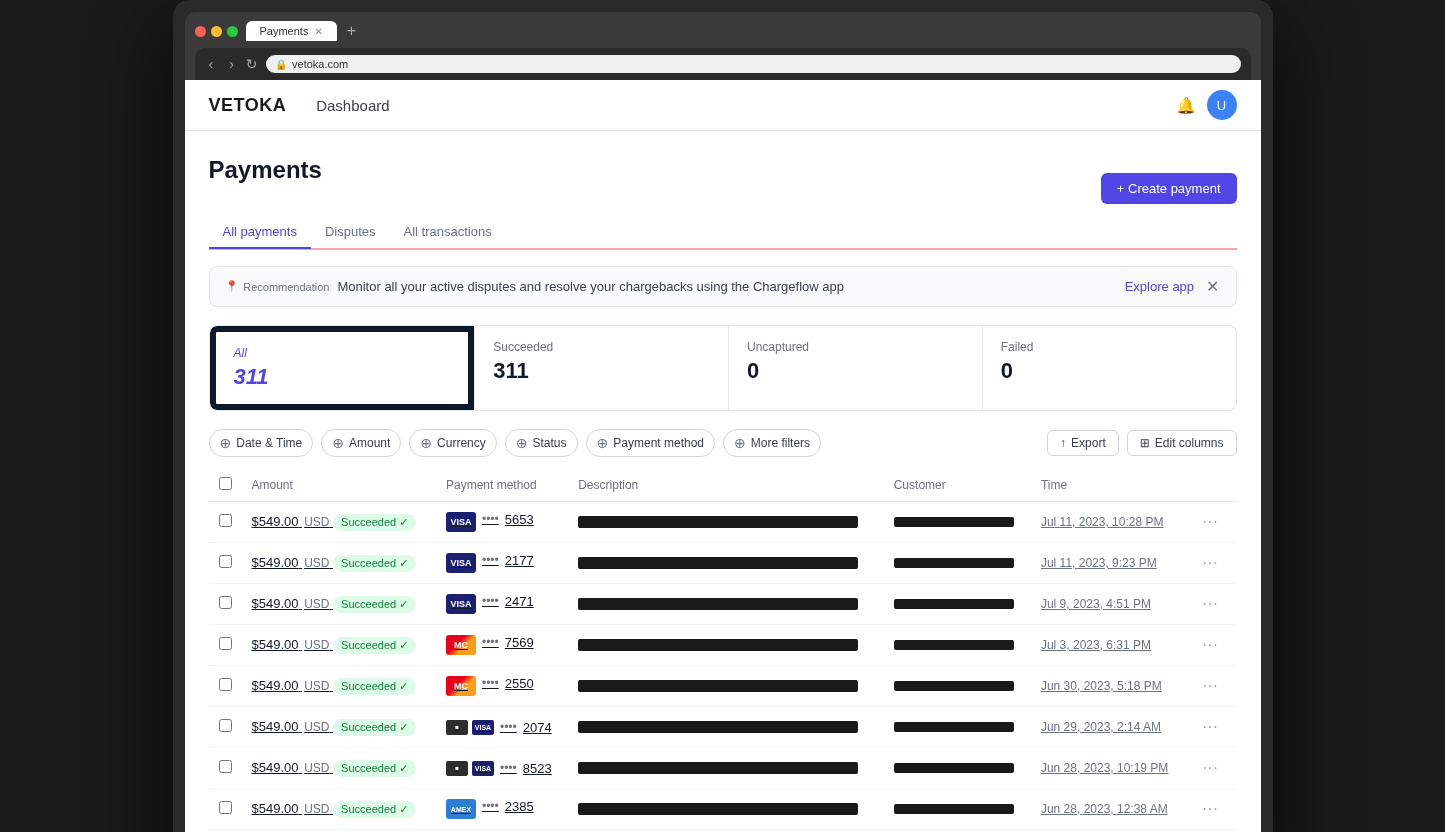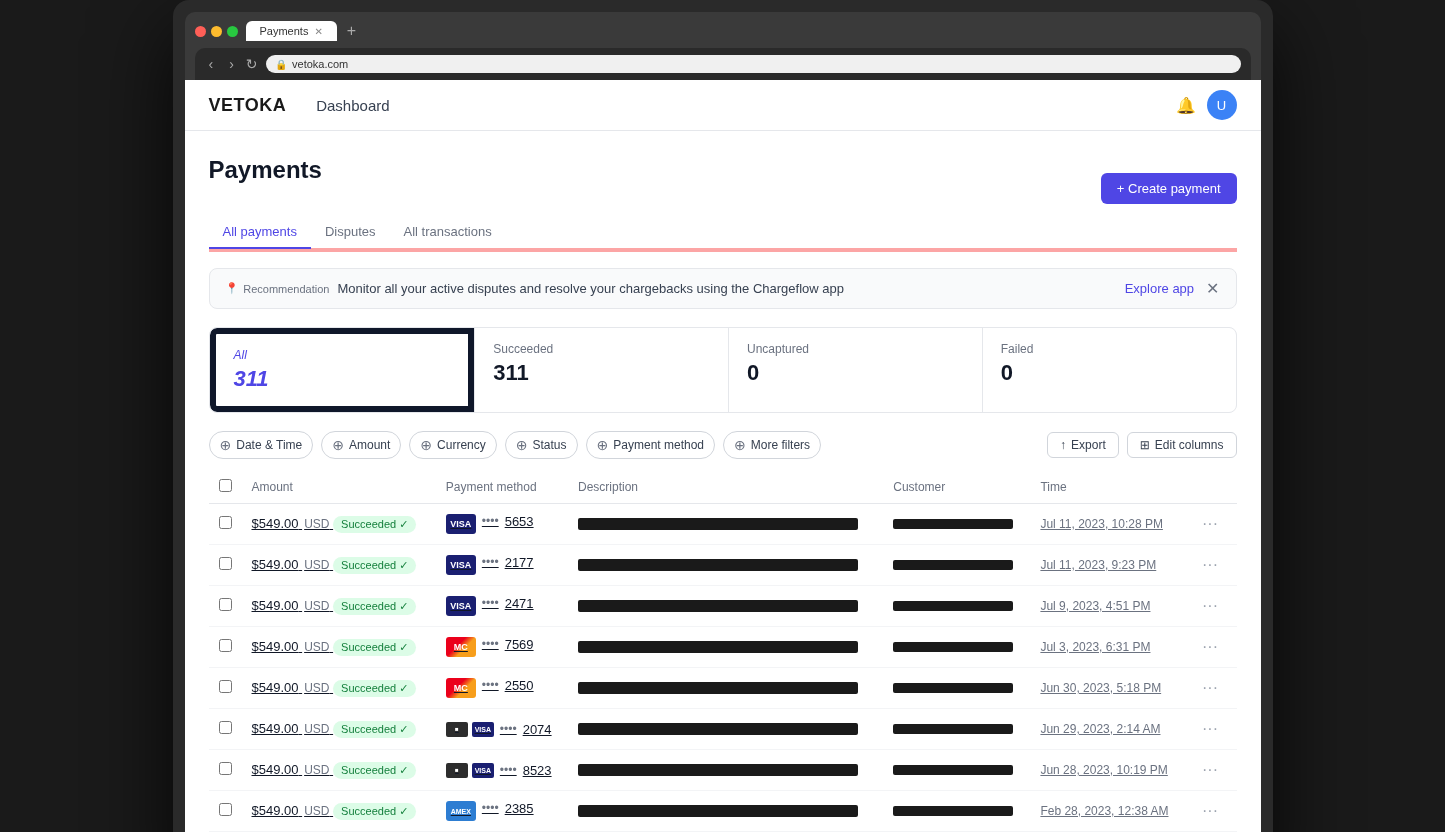--- a/index.html
+++ b/index.html
@@ -88,21 +88,21 @@
       color: #1a1a1a;
       letter-spacing: 0.5px;
     }
     .app-nav { display: flex; align-items: center; gap: 16px; }
     .nav-link { font-size: 15px; color: #374151; cursor: pointer; text-decoration: none; }
     .bell-icon { color: #6b7280; font-size: 16px; cursor: pointer; }
     .avatar { width: 30px; height: 30px; border-radius: 50%; background: #3b82f6; display: flex; align-items: center; justify-content: center; color: white; font-size: 13px; cursor: pointer; }
     
     .page-content { padding: 16px 24px; }
     .page-title { font-size: 24px; font-weight: 700; color: #111827; margin-bottom: 12px; }
-    .page-tabs { display: flex; gap: 0; border-bottom: 4px solid #fca5a5; margin-bottom: 16px; }
+    .page-tabs { display: flex; gap: 0; border-bottom: 2px solid #fca5a5; margin-bottom: 16px; }
     .page-tab {
       padding: 8px 14px;
       font-size: 13px;
       color: #6b7280;
       cursor: pointer;
       border-bottom: 2px solid transparent;
       margin-bottom: -1px;
     }
     .page-tab.active { color: #4f46e5; border-bottom-color: #4f46e5; font-weight: 500; }
     .create-payment-btn {
@@ -516,21 +516,21 @@
                     <span class="dots">••••</span> 
                     <span>2385</span>
                   </div>
                 </td>
                 <td>
                   <div class="desc-bar"></div>
                 </td>
                 <td class="customer-col">
                   <div class="desc-bar" style="width:120px; height:10px;"></div>
                 </td>
-                <td class="date-col">Feb 28, 2023, 12:38 AM</td>
+                <td class="date-col">Jun 28, 2023, 12:38 AM</td>
                 <td><button class="more-btn">···</button></td>
               </tr>
             </tbody>
         </table>
         <div class="results-count">311 results</div>
       </div>
     </div>
   </div>
 </div>
 

